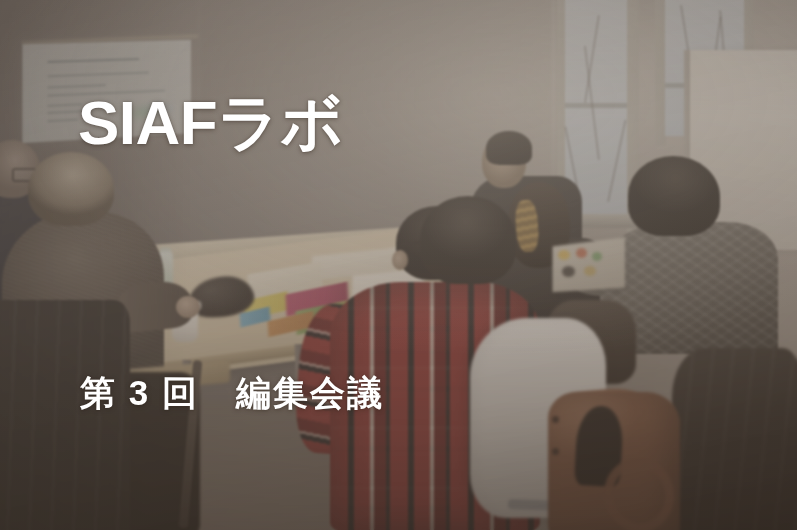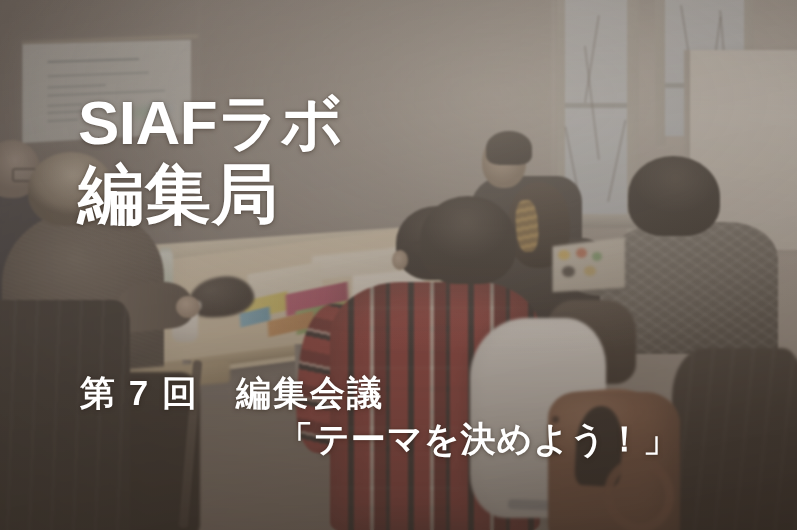--- a/index.html
+++ b/index.html
@@ -716,18 +716,16 @@
 
     <div class="photo-blur"></div>
     <div class="vig"></div>
   </div>
 
   <div class="tint"></div>
   <div class="tint2"></div>
 
   <div class="txt">
     <div class="line" id="title-main">SIAFラボ</div>
-    <div class="line" id="title-sub">編集局</div>
-    <div class="line" id="session-line">第 7 回　編集会議</div>
-    <div class="line" id="theme-line">「テーマを決めよう！」</div>
+    <div class="line" id="session-line">第 3 回　編集会議</div>
   </div>
 
 </div>
 
 </body></html>

